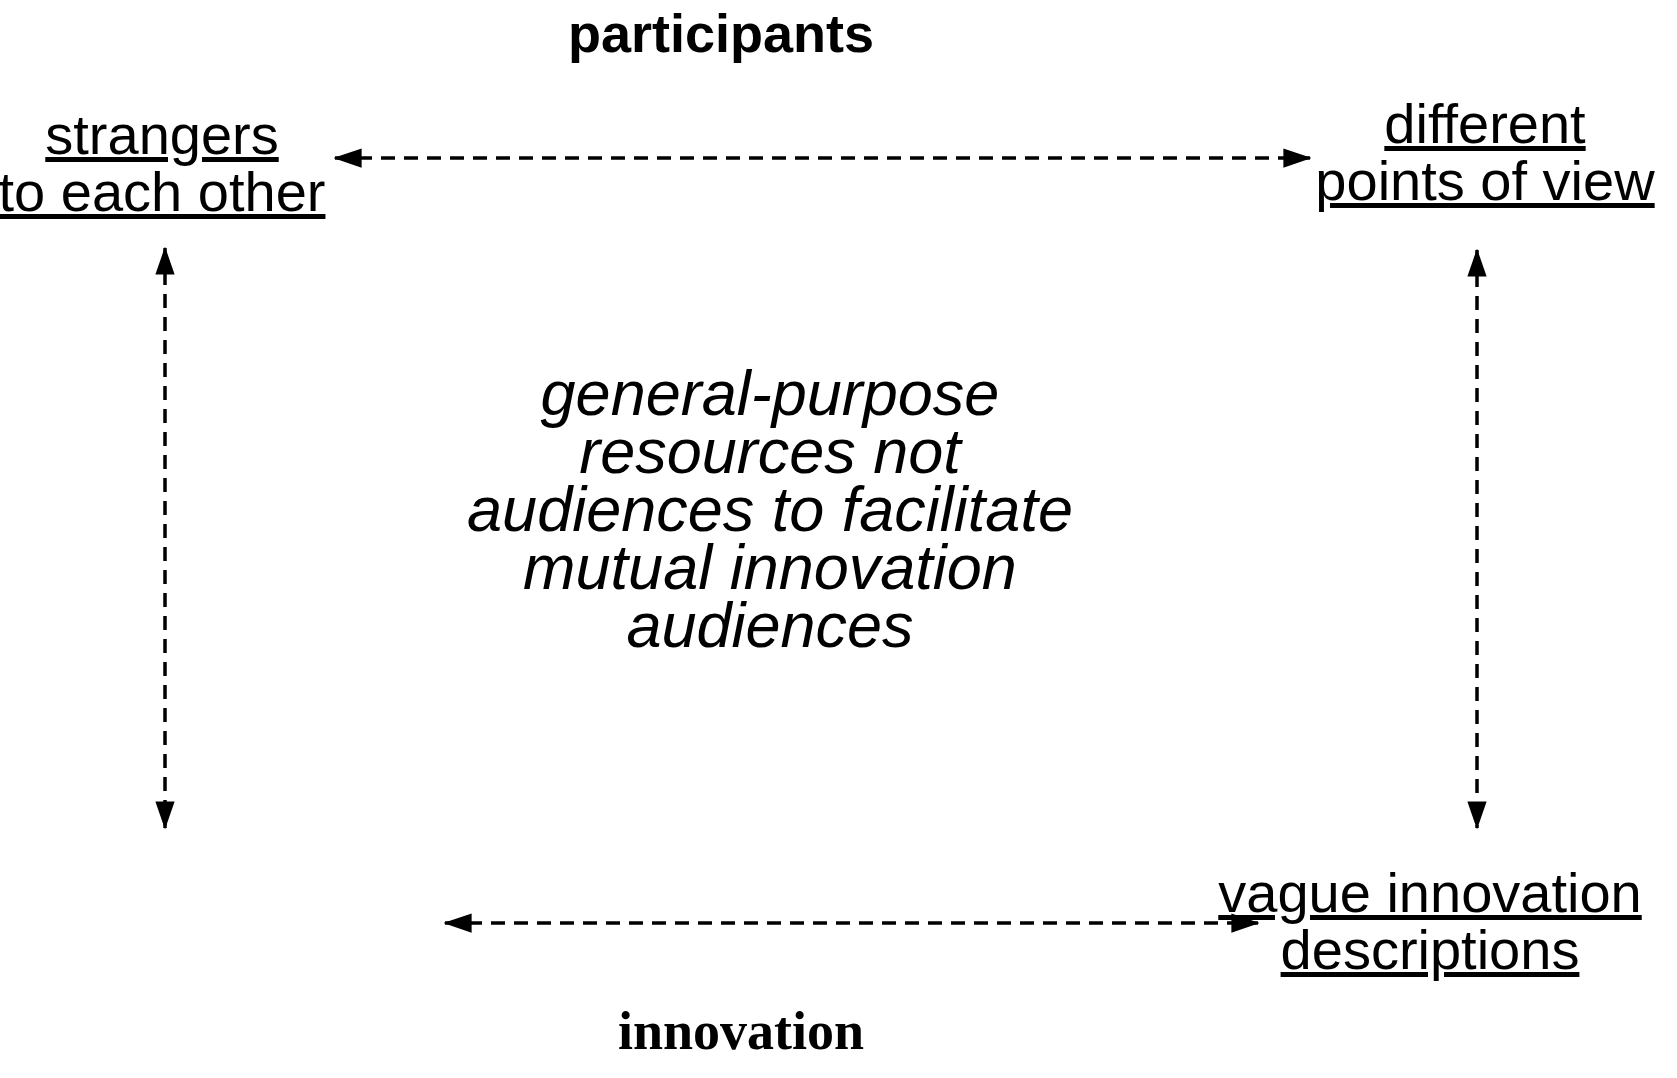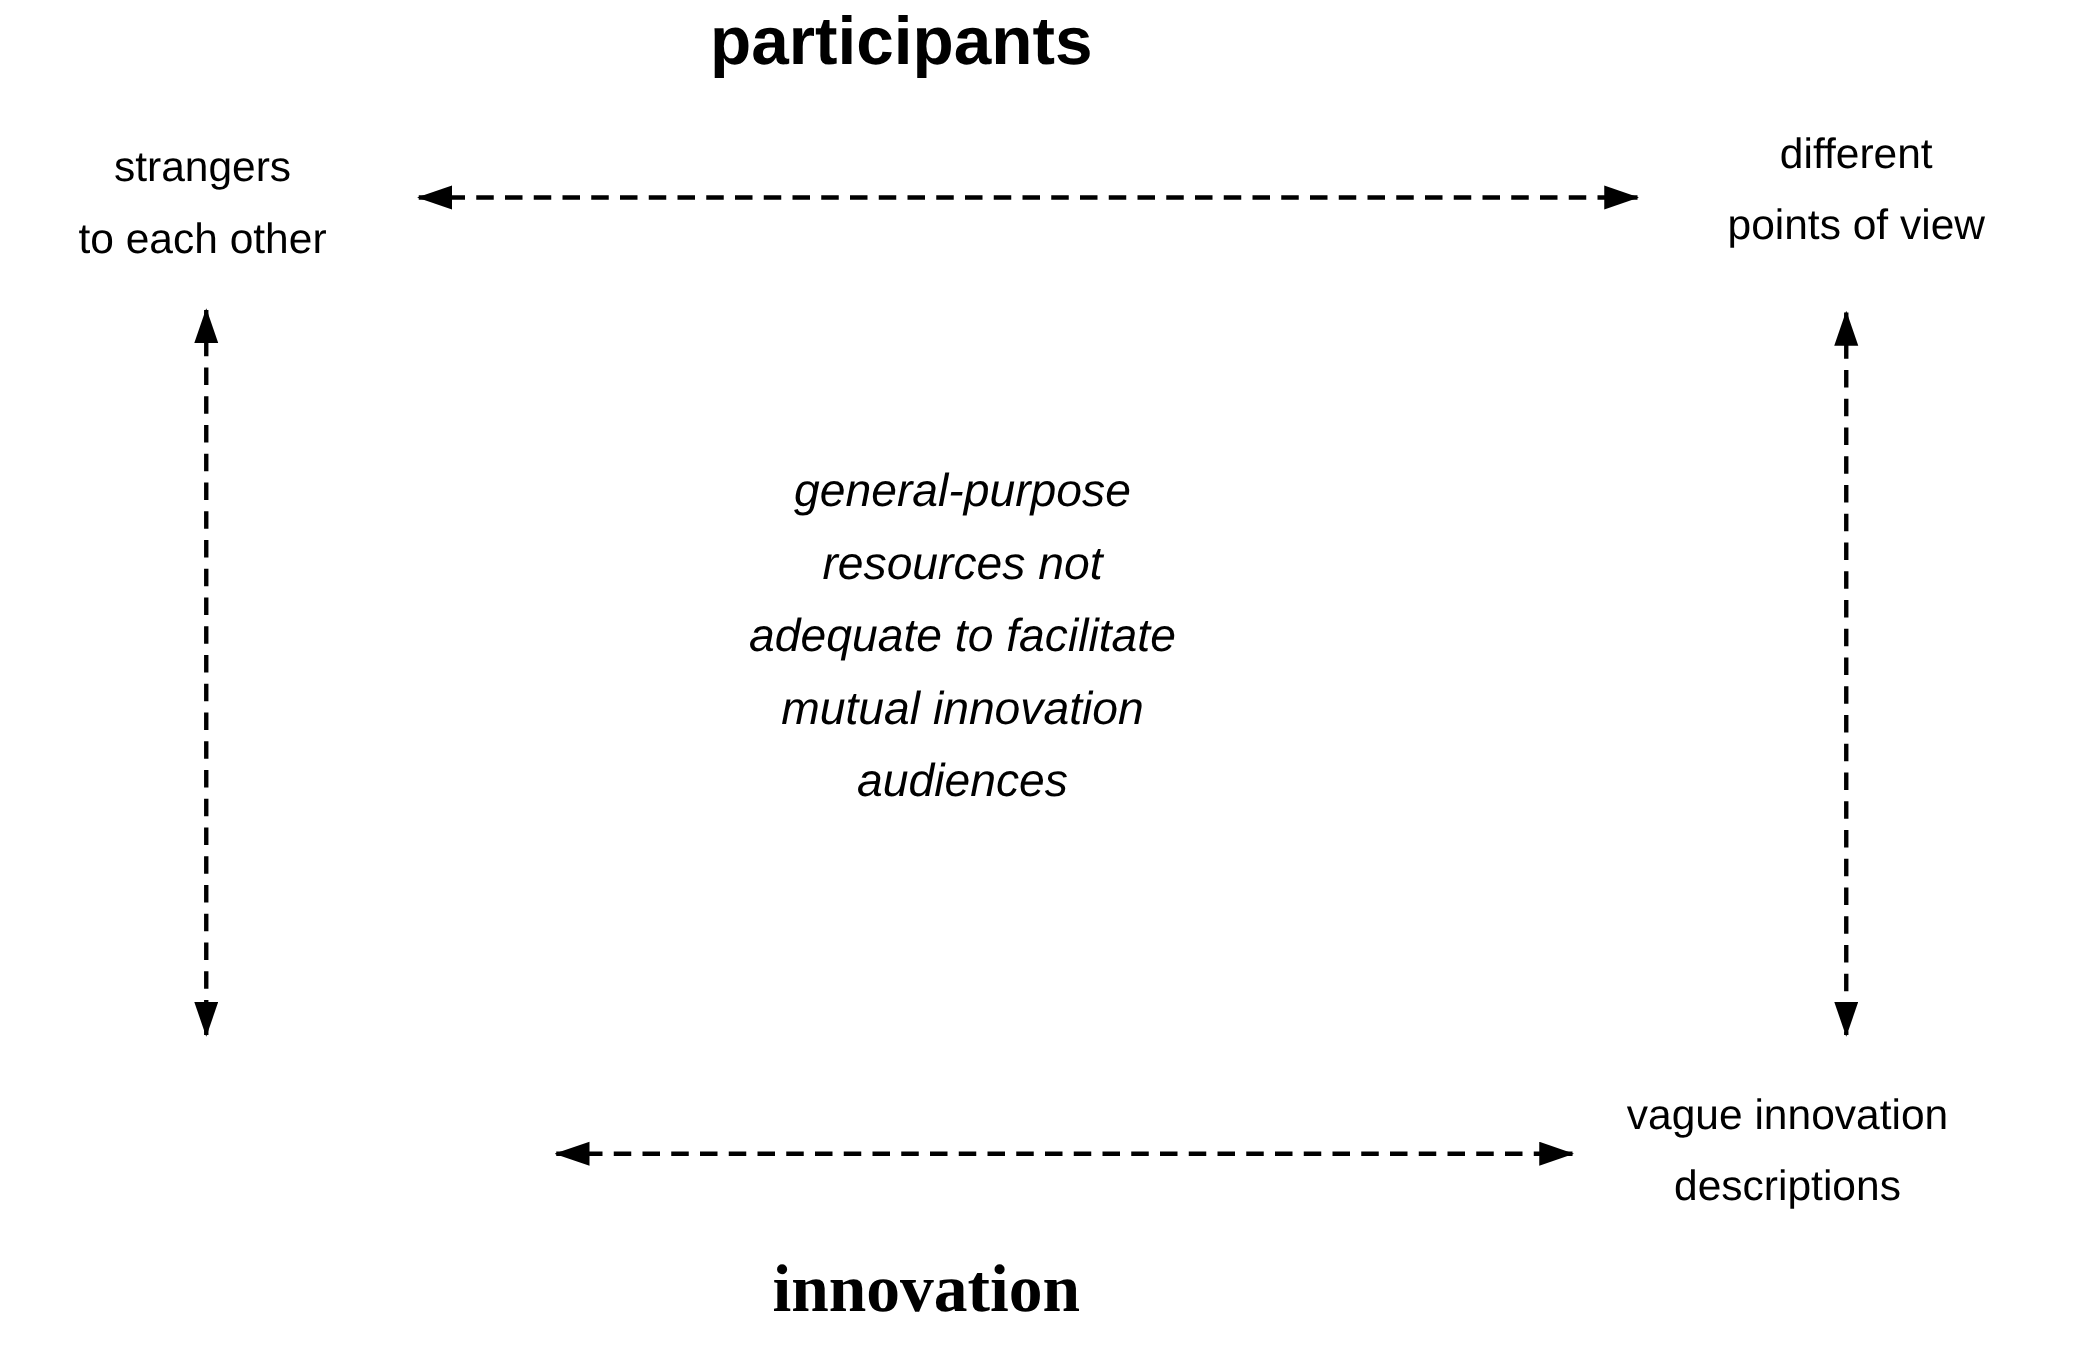--- a/index.html
+++ b/index.html
@@ -29,26 +29,27 @@
     text-align: center;
     white-space: nowrap;
   }
   .txt span { display: block; }
   .axis-title {
     font-weight: bold;
     font-size: 54px;
     line-height: 62px;
   }
   .corner-label {
-    font-size: 34px;
+    font-size: 56px;
     line-height: 57px;
+    text-decoration: underline;
   }
   .center-note {
     font-style: italic;
-    font-size: 37px;
+    font-size: 63px;
     line-height: 58px;
   }
   .title-top    { left: 721px;  top: 2px;   }
   .title-bottom { left: 741px;  top: 1000px; font-family: Liberation Serif, serif;}
   .label-tl     { left: 162px;  top: 106px; }
   .label-tr     { left: 1485px; top: 95px;  }
   .label-bl     { left: 228px;  top: 851px; }
   .label-br     { left: 1430px; top: 864px; text-align: center; }
   .note-pos     { left: 770px;  top: 364px; }
 </style>
@@ -77,21 +78,21 @@
   </div>
 
   <div class="txt corner-label label-tr">
     <span>different</span>
     <span>points of view</span>
   </div>
 
   <div class="txt center-note note-pos">
     <span>general-purpose</span>
     <span>resources not</span>
-    <span>adequate to facilitate</span>
+    <span>audiences to facilitate</span>
     <span>mutual innovation</span>
     <span>audiences</span>
   </div>
 
 
   <div class="txt corner-label label-br">
     <span>vague innovation</span>
     <span>descriptions</span>
   </div>
 

